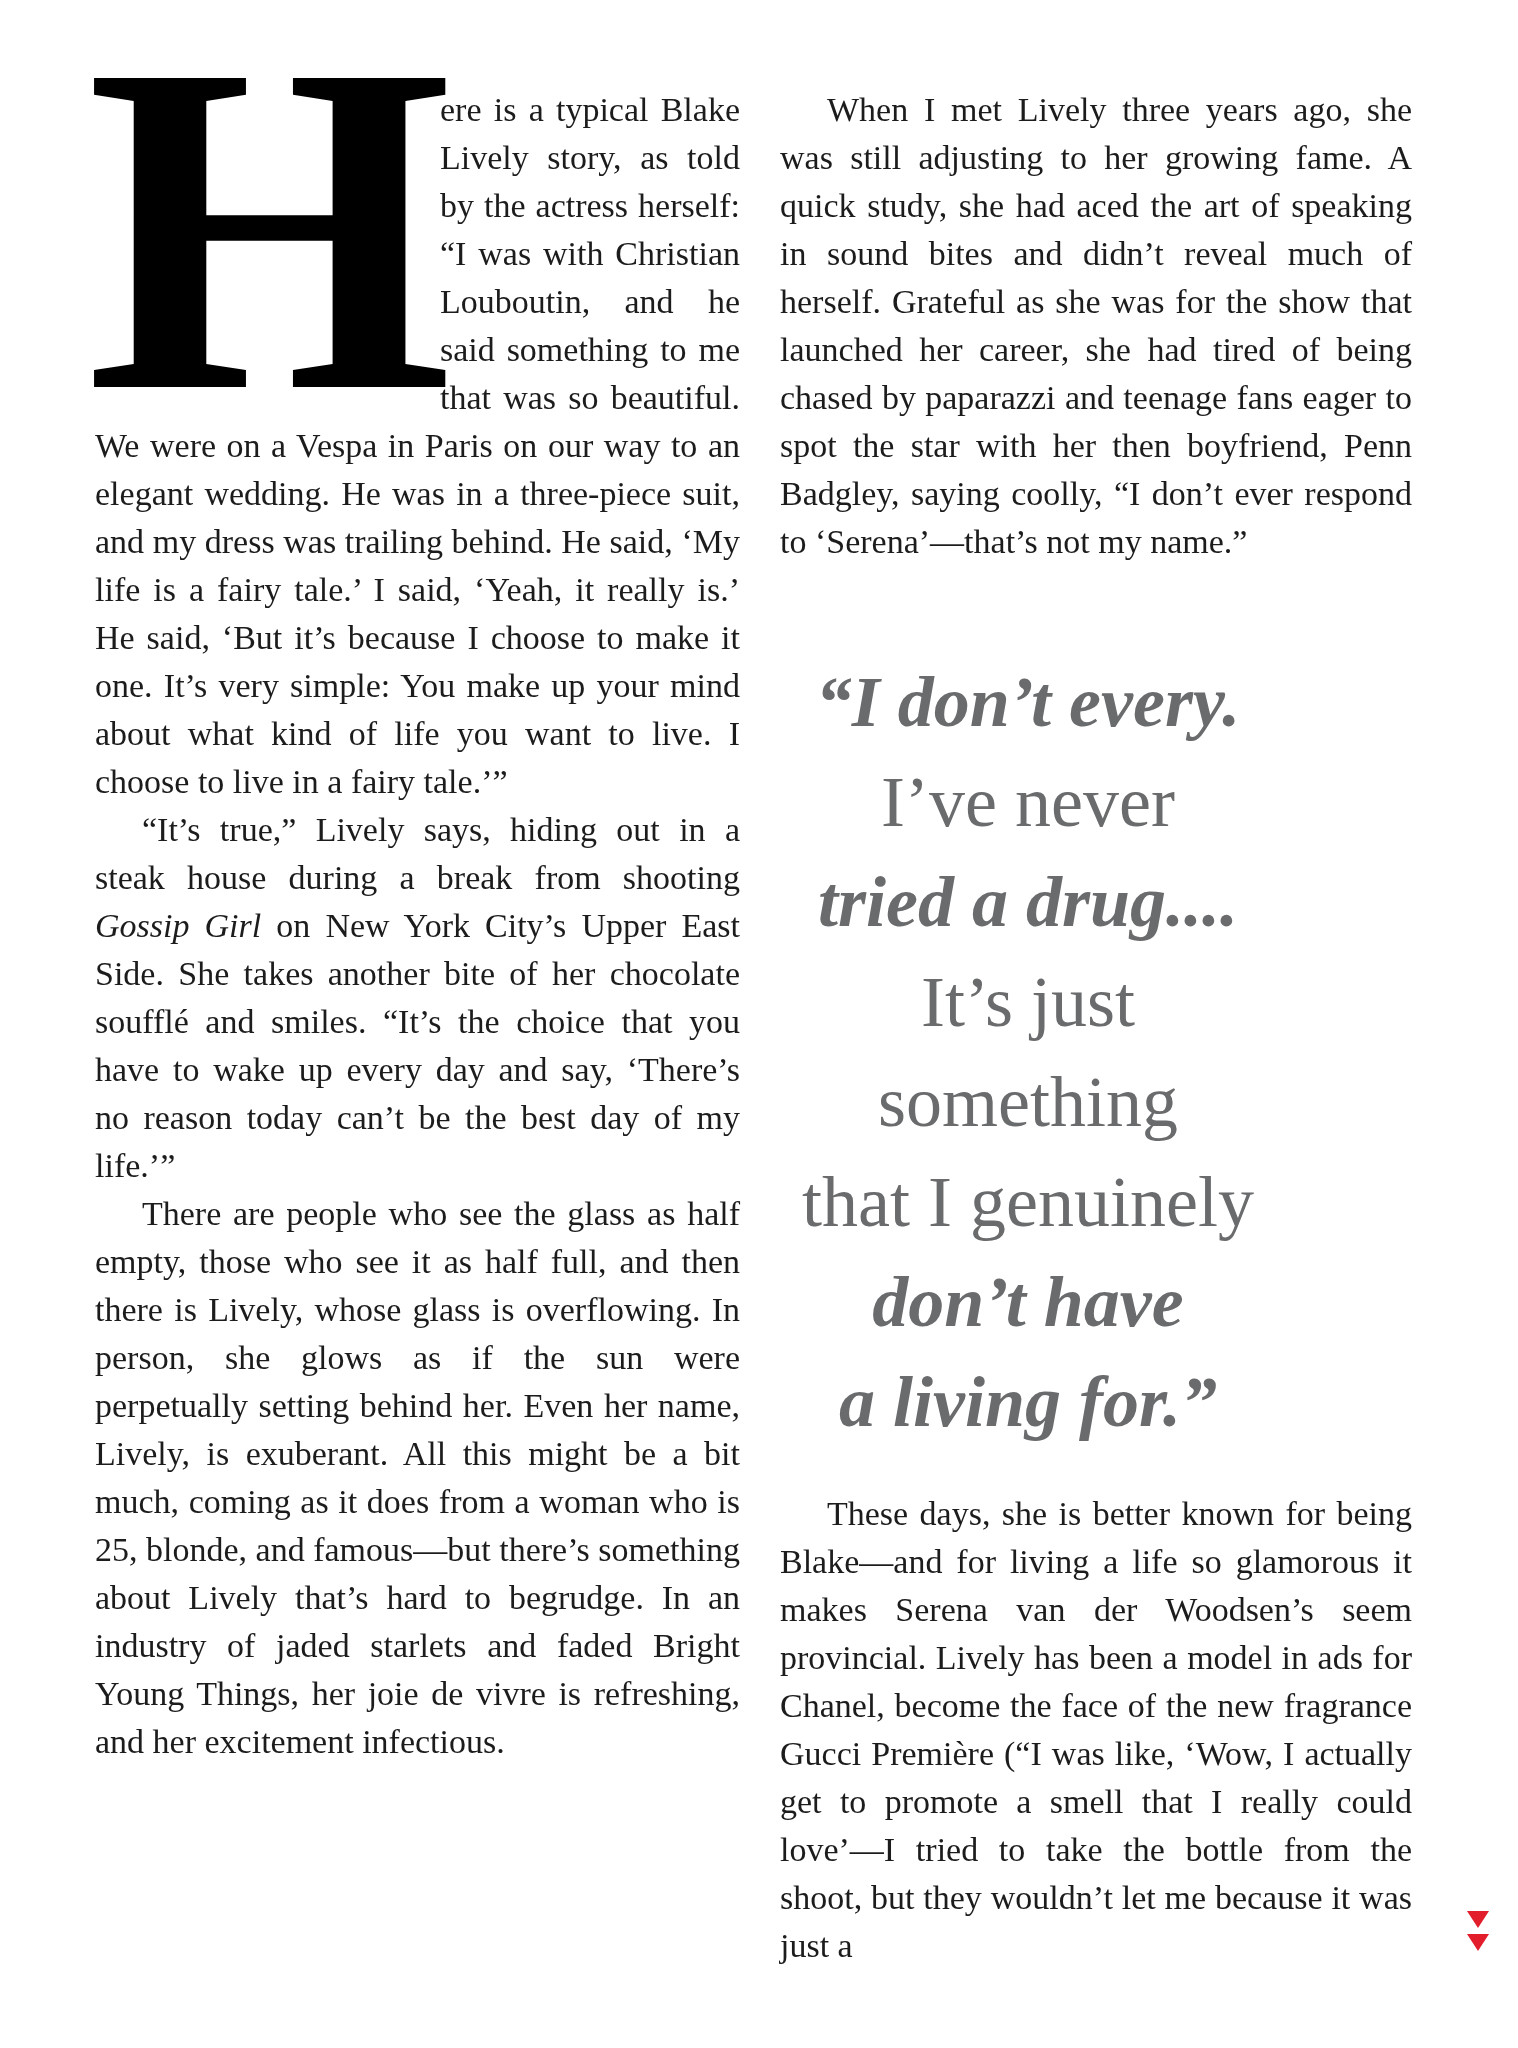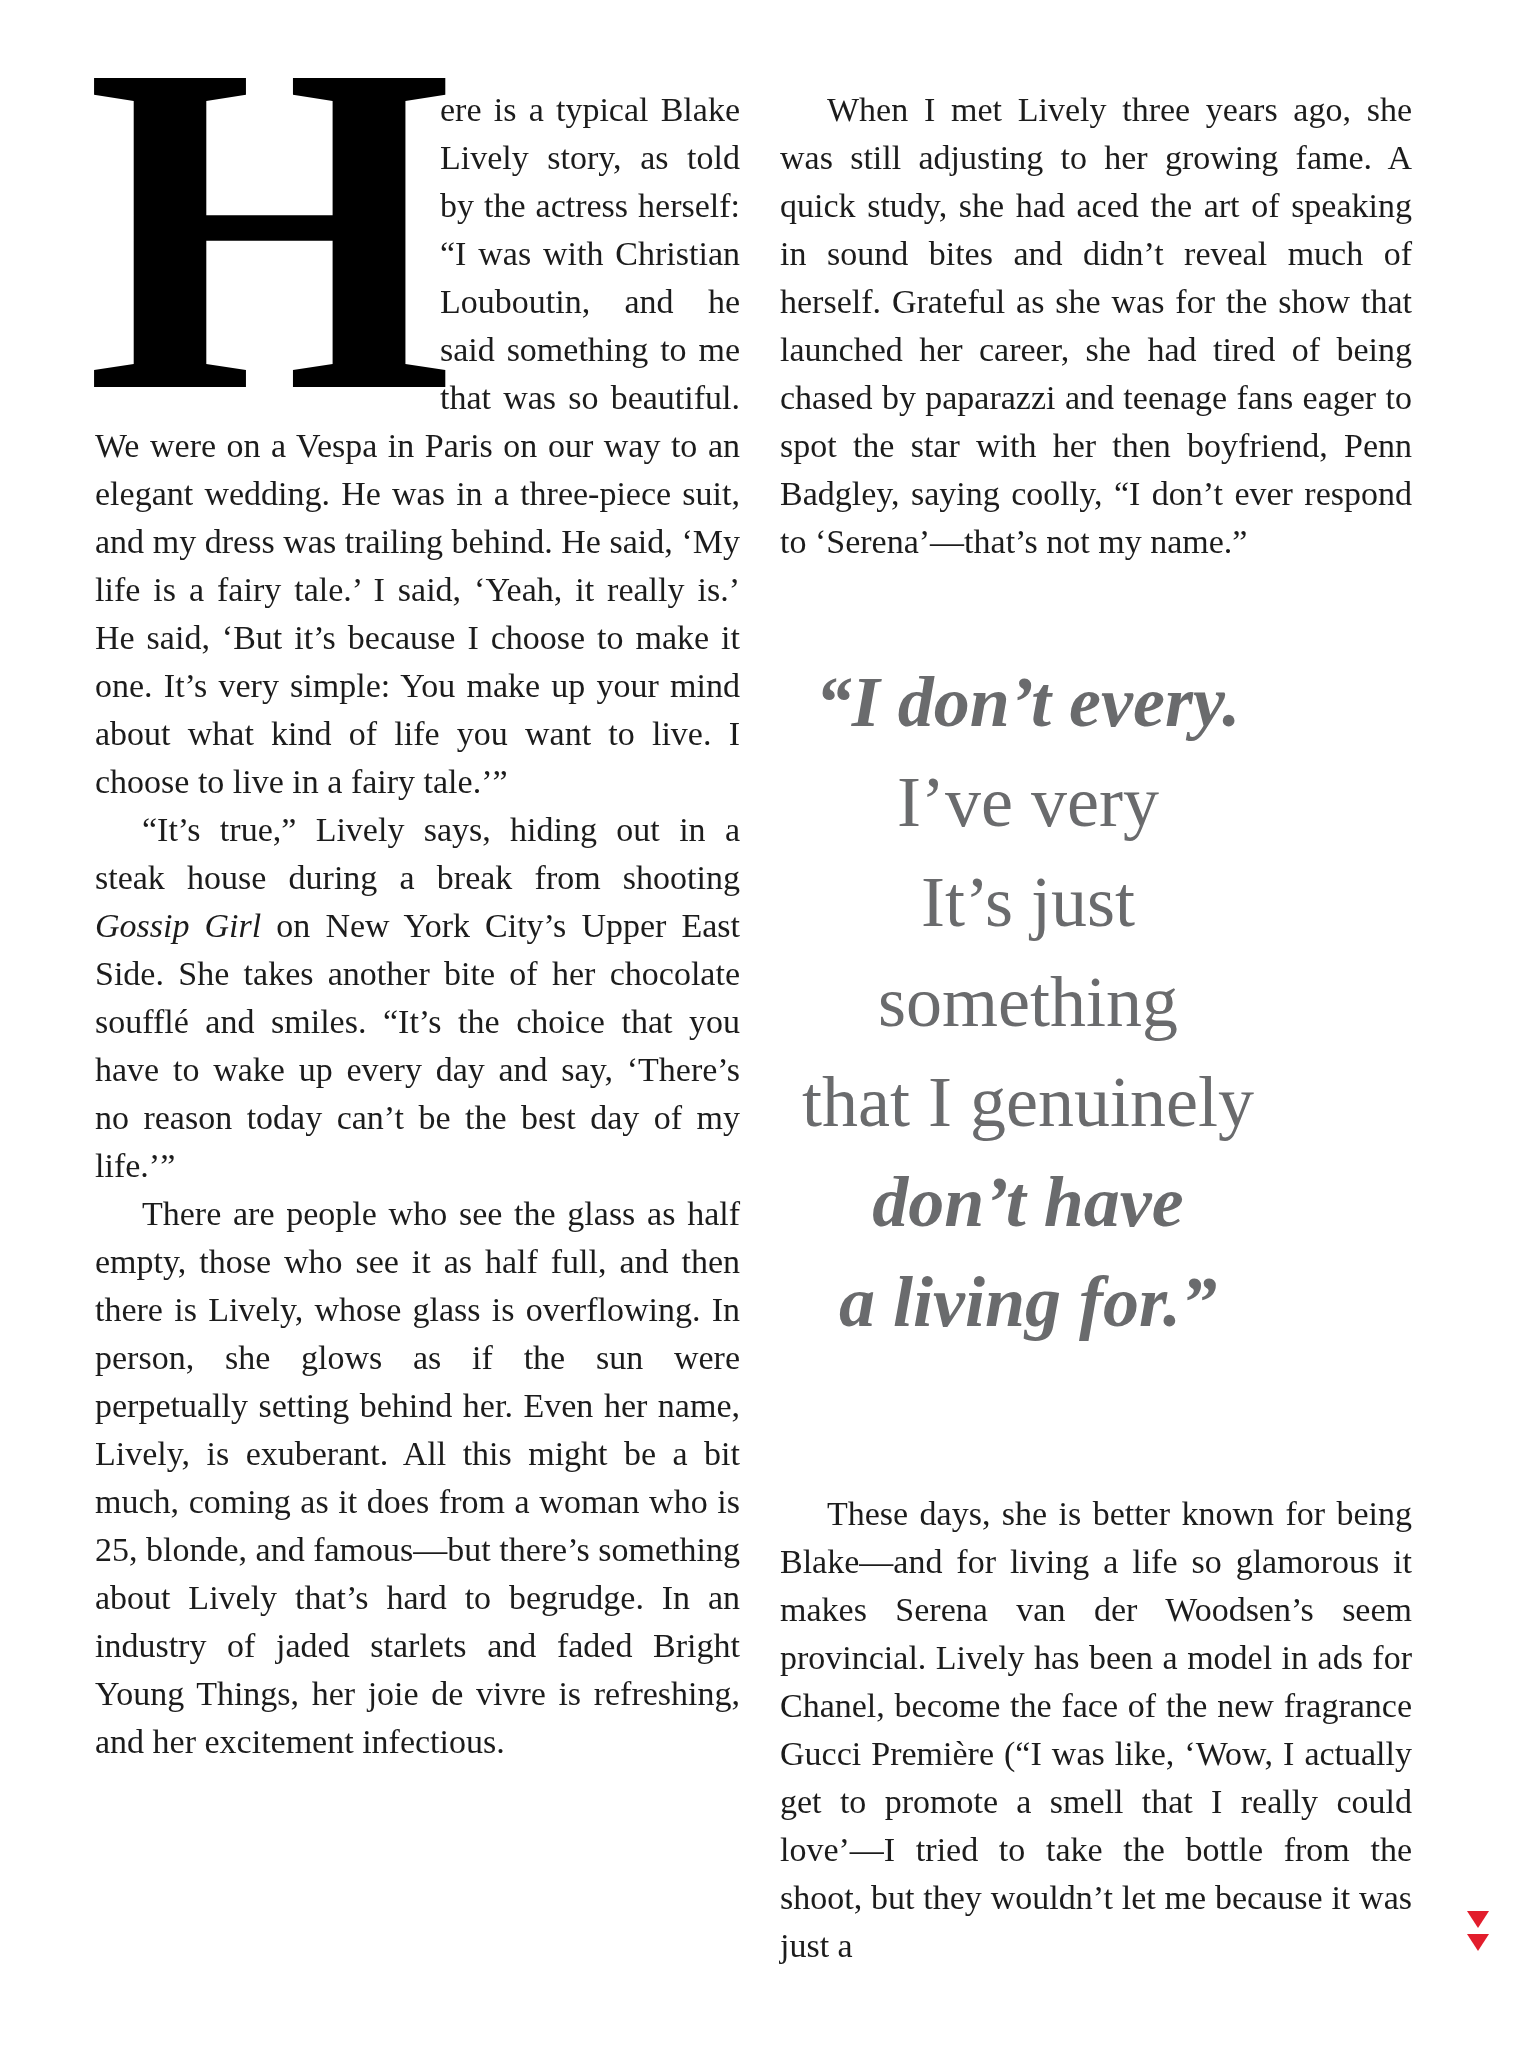--- a/index.html
+++ b/index.html
@@ -78,21 +78,22 @@
       <p class="indent"><span>“It’s true,” Lively says, hiding out in a steak house during a break from shooting </span><span class="gg-italic">Gossip Girl</span><span> on New York City’s Upper East Side. She takes another bite of her chocolate soufflé and smiles. “It’s the choice that you have to wake up every day and say, ‘There’s no reason today can’t be the best day of my life.’”</span></p>
       <p class="indent"><span>There are people who see the glass as half empty, those who see it as half full, and then there is Lively, whose glass is overflowing. In person, she glows as if the sun were perpetually setting behind her. Even her name, Lively, is exuberant. All this might be a bit much, coming as it does from a woman who is 25, blonde, and famous—but there’s something about Lively that’s hard to begrudge. In an industry of jaded starlets and faded Bright Young Things, her joie de vivre is refreshing, and her excitement infectious.</span></p>
     </div>
 
   <div class="col col-right-top" id="right-col-top">
       <p class="indent"><span>When I met Lively three years ago, she was still adjusting to her growing fame. A quick study, she had aced the art of speaking in sound bites and didn’t reveal much of herself. Grateful as she was for the show that launched her career, she had tired of being chased by paparazzi and teenage fans eager to spot the star with her then boyfriend, Penn Badgley, saying coolly, “I don’t ever respond to ‘Serena’—that’s not my name.”</span></p>
     </div>
 
   <div class="pull-quote" id="pull-quote">
       <div class="pq-line pq-em">“I don’t every.</div>
-      <div class="pq-line">I’ve very</div>
+      <div class="pq-line">I’ve never</div>
+      <div class="pq-line pq-em">tried a drug....</div>
       <div class="pq-line">It’s just</div>
       <div class="pq-line">something</div>
       <div class="pq-line">that I genuinely</div>
       <div class="pq-line pq-em">don’t have</div>
       <div class="pq-line pq-em">a living for.”</div>
     </div>
 
   <div class="col col-right-bottom" id="right-col-bottom">
       <p class="indent"><span>These days, she is better known for being Blake—and for living a life so glamorous it makes Serena van der Woodsen’s seem provincial. Lively has been a model in ads for Chanel, become the face of the new fragrance Gucci Première (“I was like, ‘Wow, I actually get to promote a smell that I really could love’—I tried to take the bottle from the shoot, but they wouldn’t let me because it was just a</span></p>
     </div>

